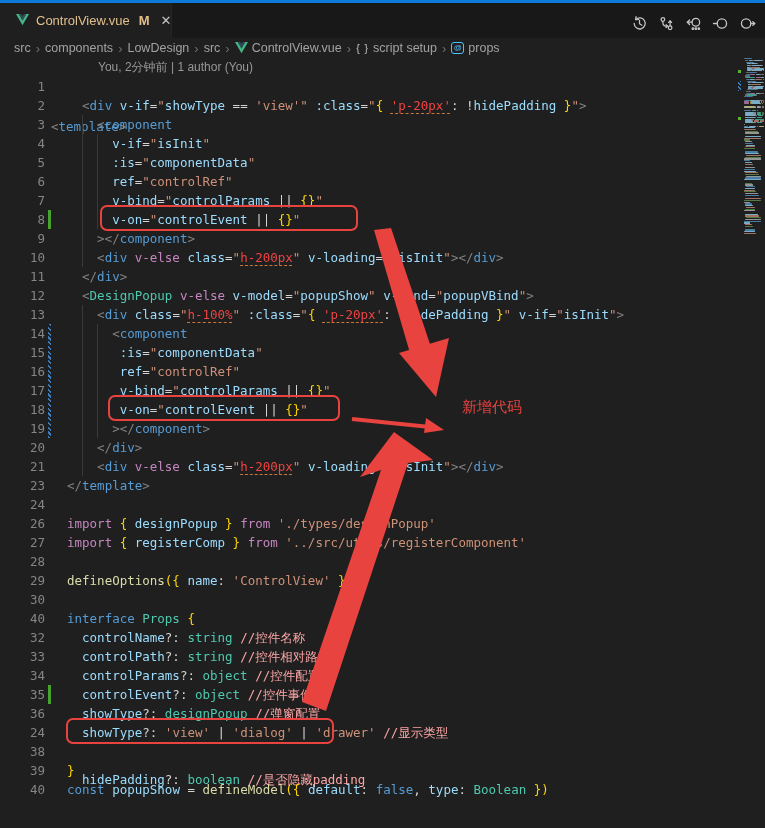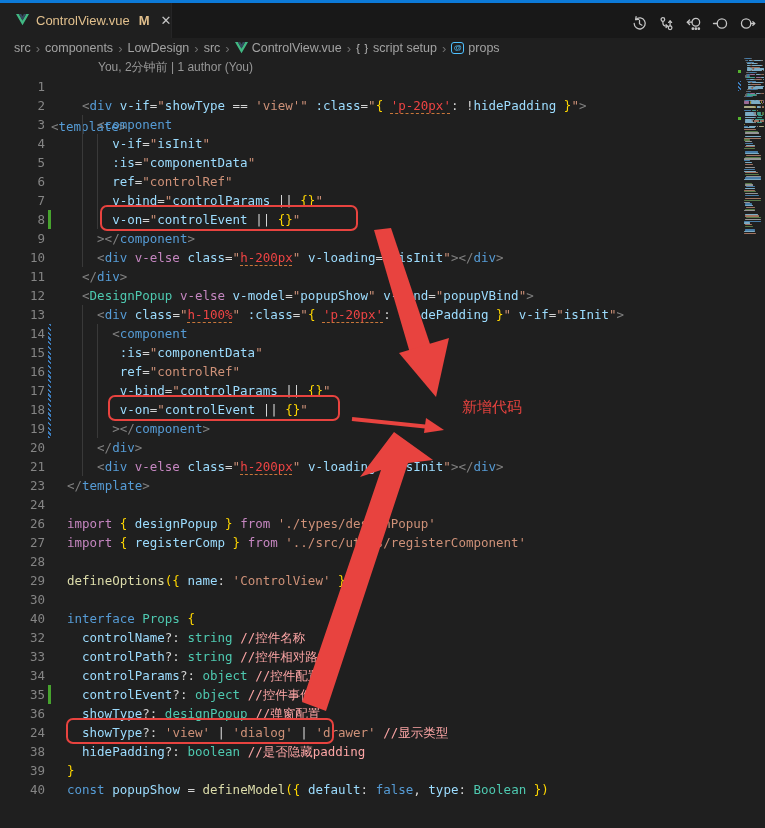--- a/index.html
+++ b/index.html
@@ -334,21 +334,21 @@
       <div class="code-row">
         <span class="ln">36</span>
         <span class="code-text" style="left: 82.05px;"><span class="tk-a">showType</span><span class="tk-o">?:</span><span class="tk-x"> </span><span class="tk-ty">designPopup</span><span class="tk-x"> </span><span class="tk-cm">//弹窗配置</span></span>
       </div>
       <div class="code-row">
         <span class="ln">24</span>
         <span class="code-text" style="left: 82.05px;"><span class="tk-a">showType</span><span class="tk-o">?:</span><span class="tk-x"> </span><span class="tk-s">'view'</span><span class="tk-x"> </span><span class="tk-o">|</span><span class="tk-x"> </span><span class="tk-s">'dialog'</span><span class="tk-x"> </span><span class="tk-o">|</span><span class="tk-x"> </span><span class="tk-s">'drawer'</span><span class="tk-x"> </span><span class="tk-cm">//显示类型</span></span>
       </div>
       <div class="code-row">
         <span class="ln">38</span>
-        <span class="code-text" style="left: 82.05px;"><span class="tk-a">hidePadding</span><span class="tk-o">?:</span><span class="tk-x"> </span><span class="tk-ty">boolean</span><span class="tk-x"> </span><span class="tk-cm">//是否隐藏padding</span></span>
+        <span class="code-text" style="left: 82.05px; margin-top: 28px;"><span class="tk-a">hidePadding</span><span class="tk-o">?:</span><span class="tk-x"> </span><span class="tk-ty">boolean</span><span class="tk-x"> </span><span class="tk-cm">//是否隐藏padding</span></span>
       </div>
       <div class="code-row">
         <span class="ln">39</span>
         <span class="code-text" style="left: 67px;"><span class="tk-b">}</span></span>
       </div>
       <div class="code-row">
         <span class="ln">40</span>
         <span class="code-text" style="left: 67px;"><span class="tk-k">const</span><span class="tk-x"> </span><span class="tk-e">popupShow</span><span class="tk-x"> </span><span class="tk-o">=</span><span class="tk-x"> </span><span class="tk-f">defineModel</span><span class="tk-b">({</span><span class="tk-x"> </span><span class="tk-a">default</span><span class="tk-o">:</span><span class="tk-x"> </span><span class="tk-k">false</span><span class="tk-o">,</span><span class="tk-x"> </span><span class="tk-a">type</span><span class="tk-o">:</span><span class="tk-x"> </span><span class="tk-ty">Boolean</span><span class="tk-x"> </span><span class="tk-b">})</span></span>
       </div>
     </div>

